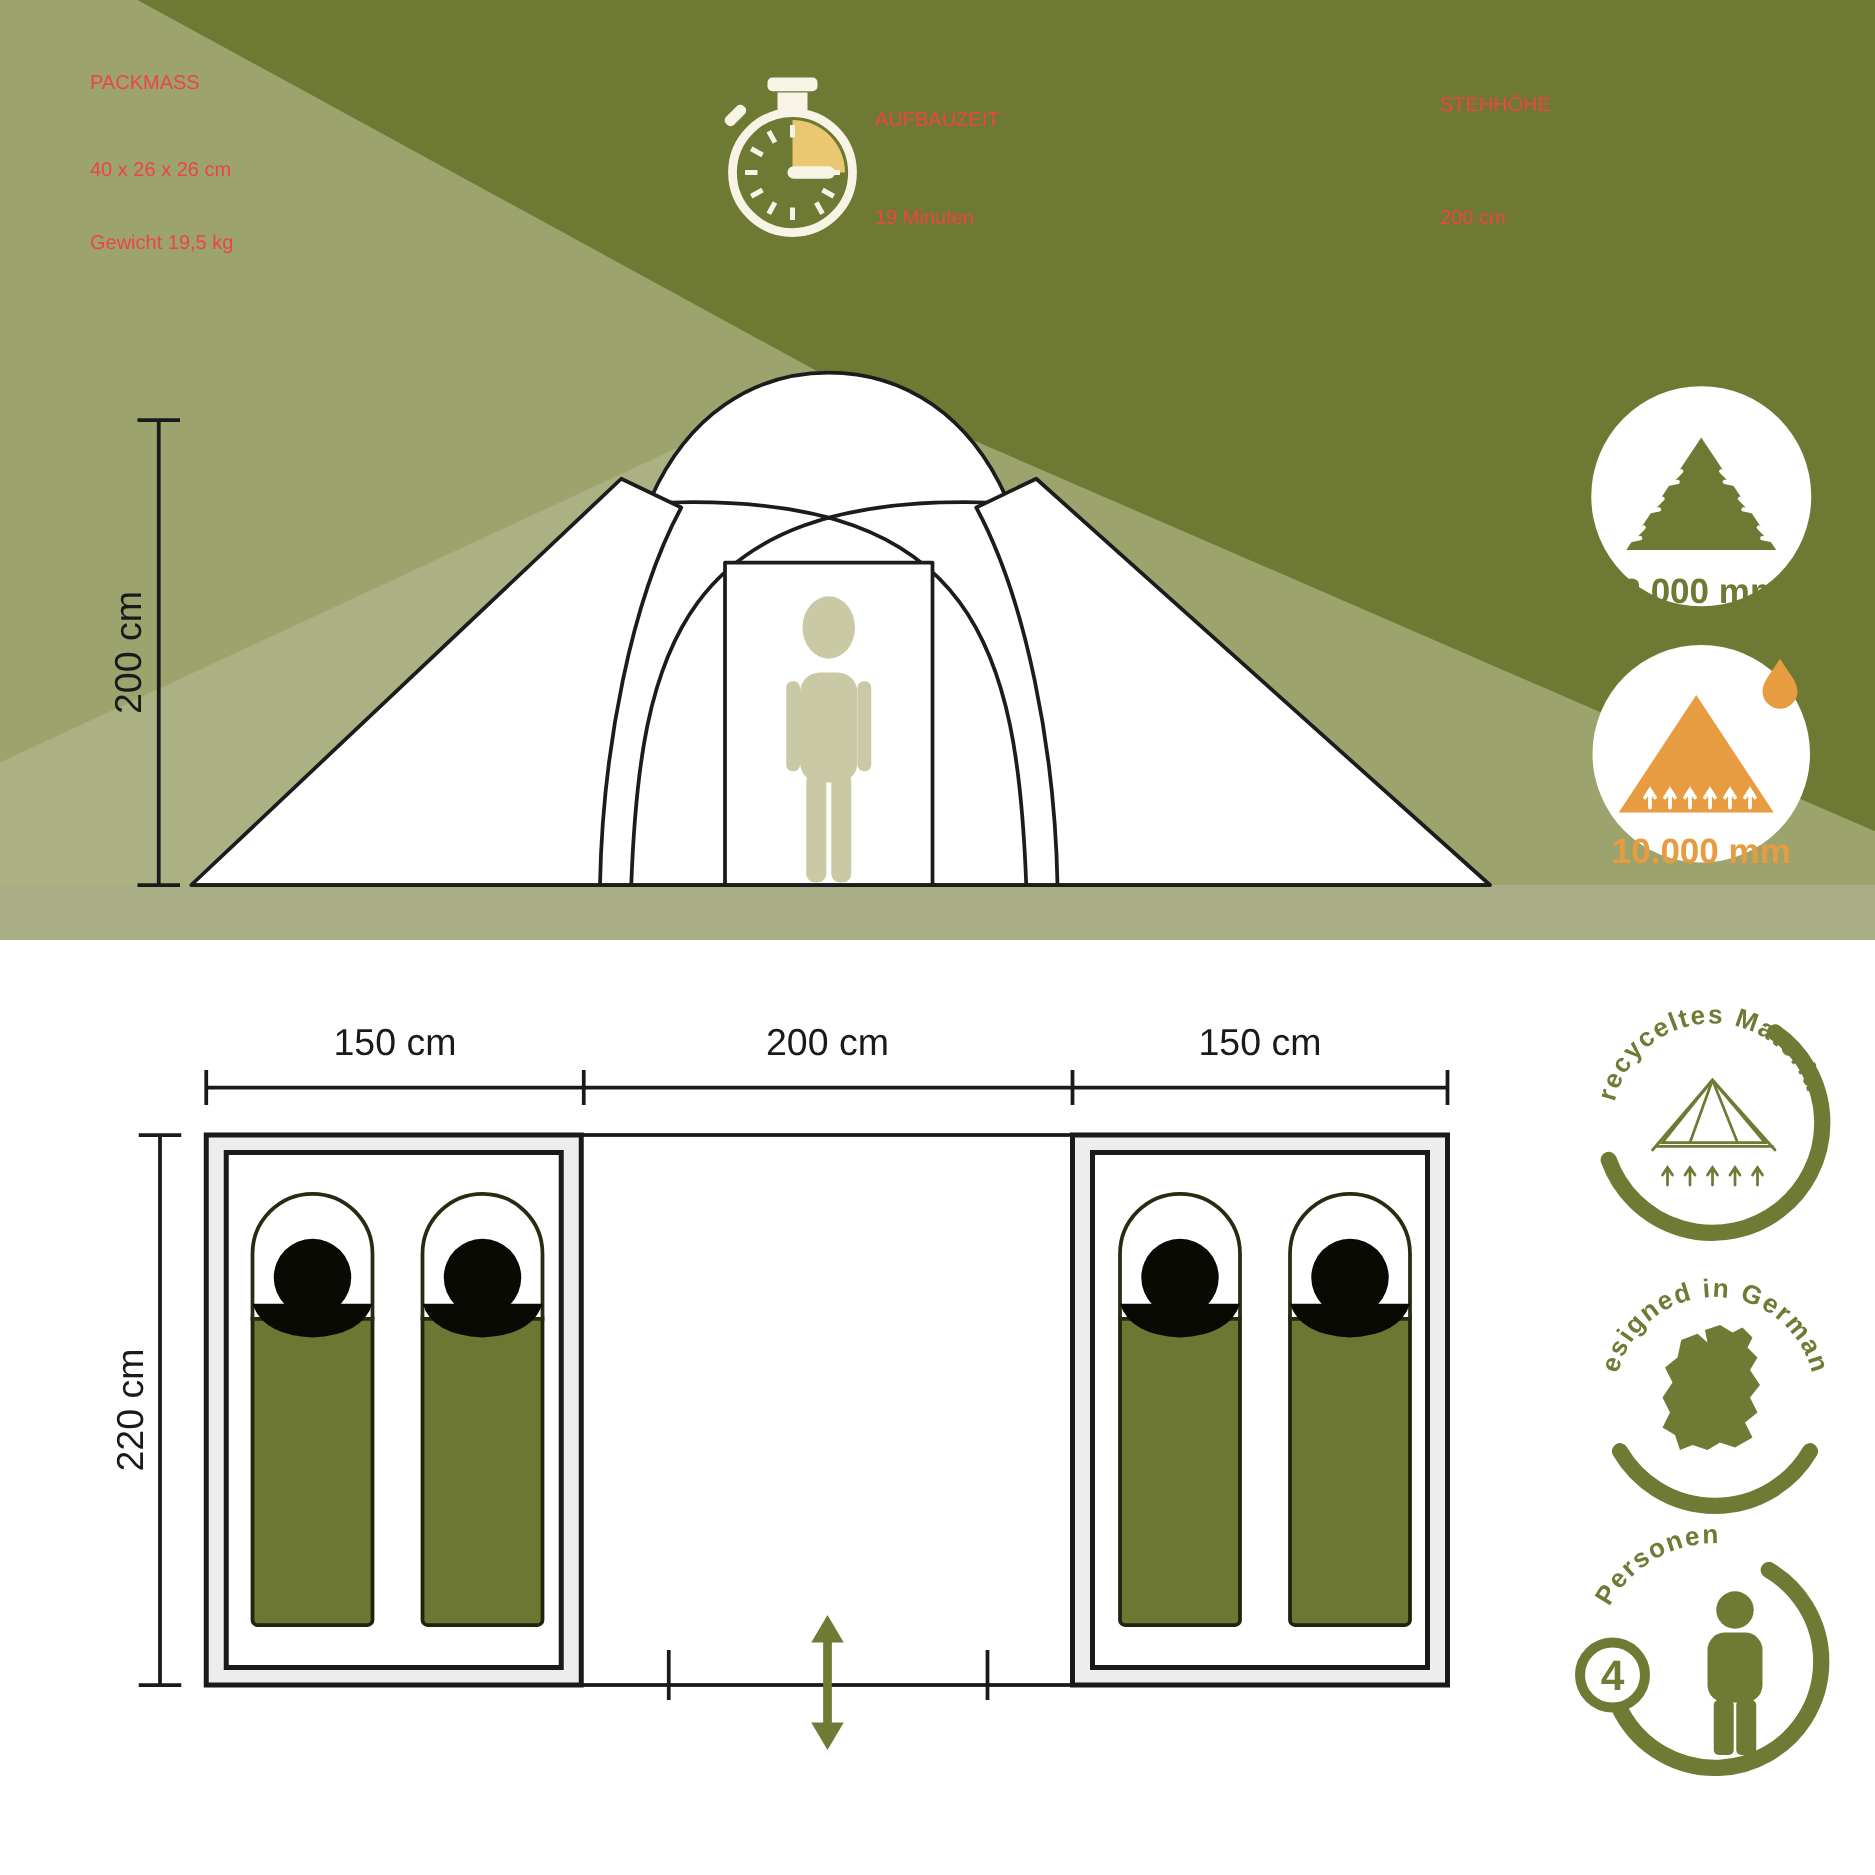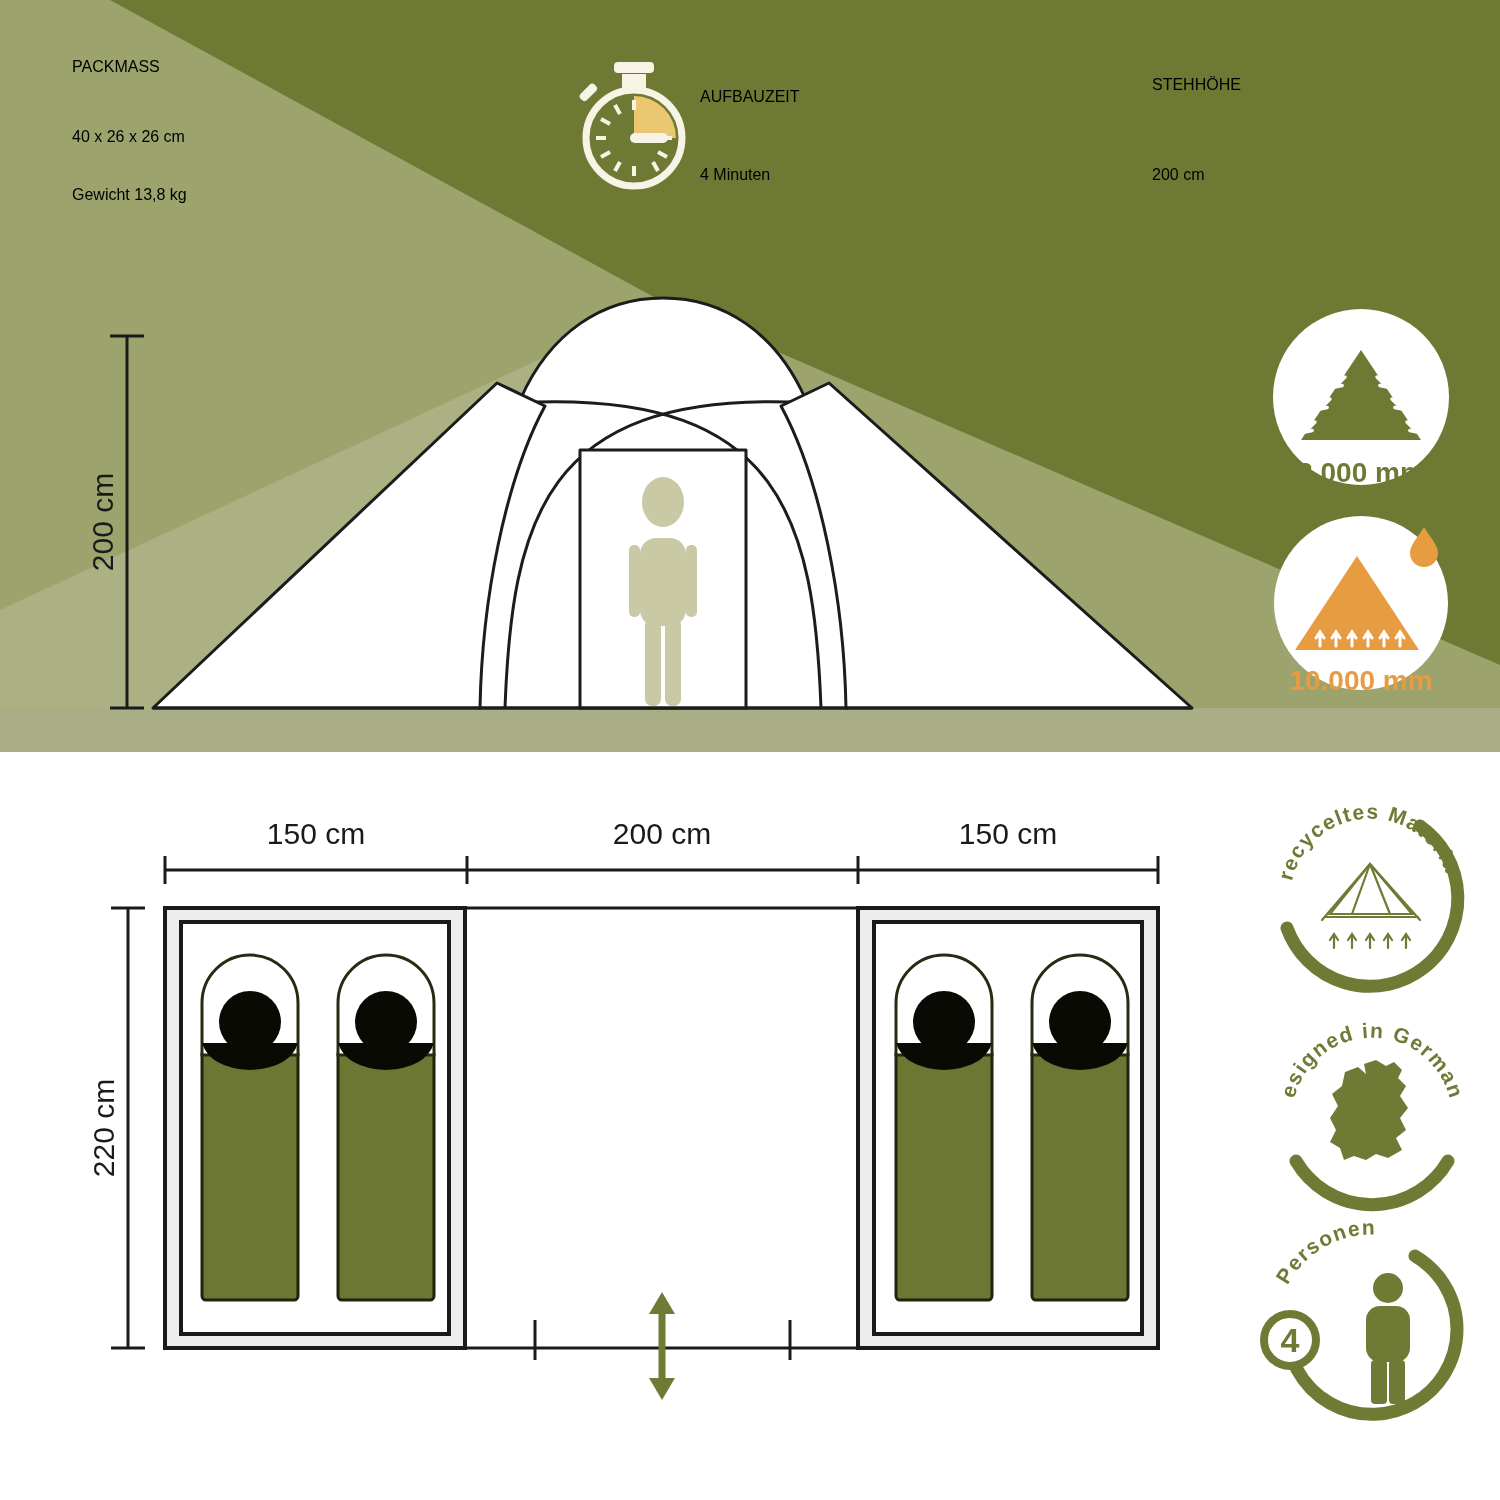--- a/index.html
+++ b/index.html
@@ -1,20 +1,20 @@
 <!DOCTYPE html>
 <html><head>
 <meta charset="utf-8">
 <style>
   html,body{margin:0;padding:0;background:#ffffff;}
   .stage{
     position:relative;width:1500px;height:1500px;overflow:hidden;background:#ffffff;
     font-family:"Liberation Sans", sans-serif;
   }
-  .toptext{position:absolute;color:#000000;}
+  .toptext{position:absolute;color:#ef4444;}
   .abs{position:absolute;}
   svg text{font-family:"Liberation Sans", sans-serif;}
   .seal-text{font-size:21px;font-weight:700;letter-spacing:1.5px;fill:#6F7B34;}
 </style>
 </head>
 <body>
 
 <div class="stage">
 
   <svg class="abs" style="left:0;top:0" width="1500" height="752" viewBox="0 0 1500 752">
@@ -128,24 +128,24 @@
         <g transform="translate(1400,638)">
             <path d="M0,8 L0,-5 M-4,0 L0,-6 L4,0"></path>
           </g>
       </g>
       <text x="1361" y="690" text-anchor="middle" font-size="28" font-weight="700" fill="#E89C42">10.000 mm</text>
     </g>
   </svg>
 
   <div class="toptext t" style="left:72px;top:58px">PACKMASS</div>
   <div class="toptext v" style="left:72px;top:128px">40 x 26 x 26 cm</div>
-  <div class="toptext v" style="left:72px;top:186px">Gewicht 13,8 kg</div>
+  <div class="toptext v" style="left:72px;top:186px">Gewicht 19,5 kg</div>
 
   <div class="toptext t" style="left:700px;top:88px">AUFBAUZEIT</div>
-  <div class="toptext v" style="left:700px;top:166px">4 Minuten</div>
+  <div class="toptext v" style="left:700px;top:166px">19 Minuten</div>
 
   <div class="toptext t" style="left:1152px;top:76px">STEHHÖHE</div>
   <div class="toptext v" style="left:1152px;top:166px">200 cm</div>
 
   <svg class="abs" style="left:0;top:752px" width="1500" height="748" viewBox="0 0 1500 748">
 
     <g stroke="#1A1A1A" stroke-width="3">
       <line x1="165" y1="118" x2="1158" y2="118"></line>
       <line x1="165" y1="104" x2="165" y2="132"></line>
       <line x1="467" y1="104" x2="467" y2="132"></line>

